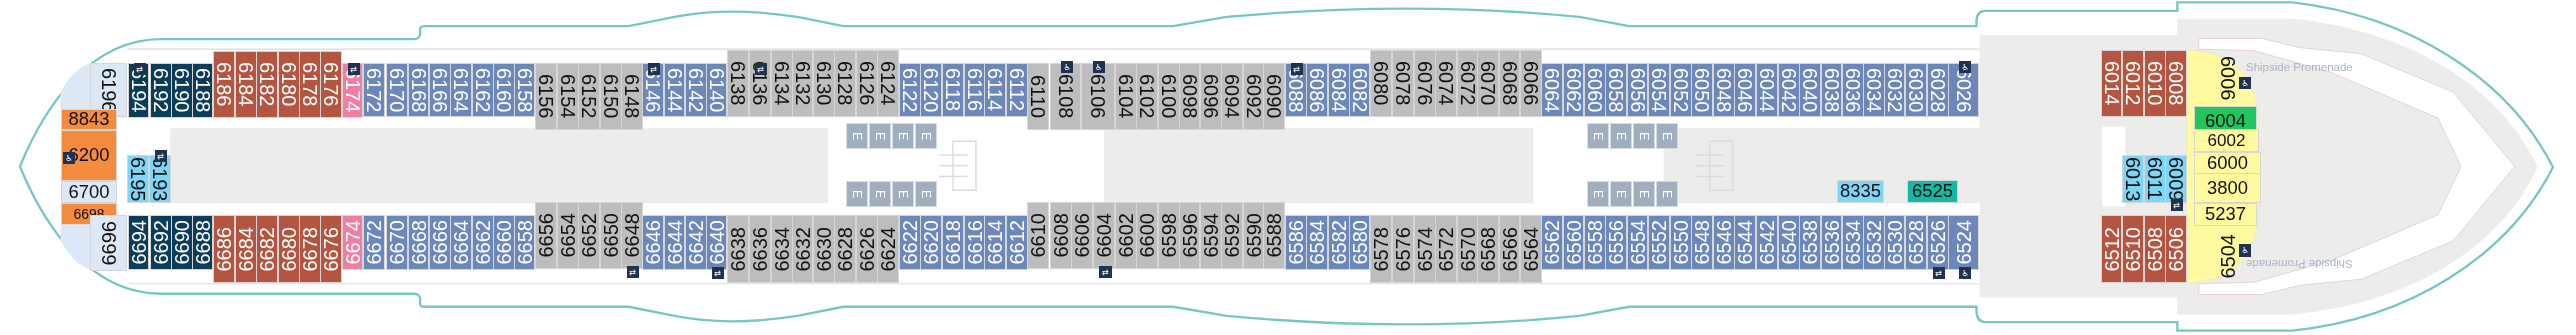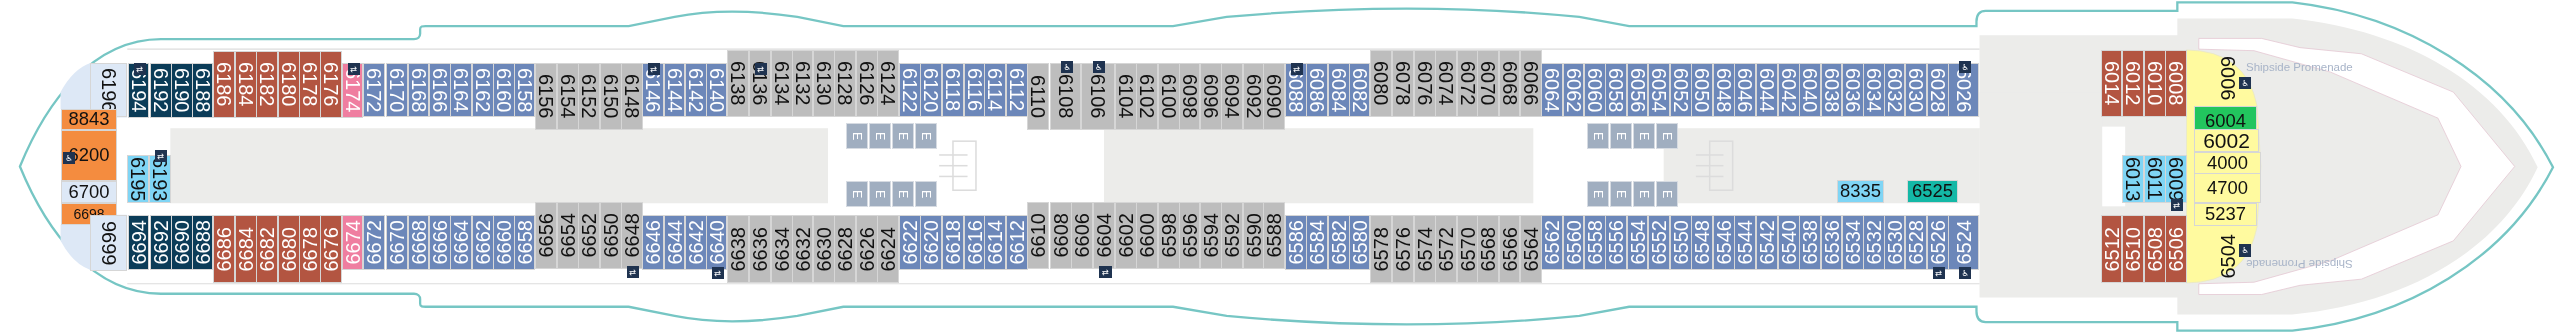--- a/index.html
+++ b/index.html
@@ -654,27 +654,27 @@
       <div class="cab bot dark" style="left: 2144px; top: 215px; width: 21.5px; height: 68px; background: rgb(179, 85, 65);">
         <span class="num">6508</span>
       </div>
       <div class="cab bot dark" style="left: 2165px; top: 215px; width: 21.5px; height: 68px; background: rgb(179, 85, 65);">
         <span class="num">6506</span>
       </div>
       <div class="cab horiz light" style="left: 2194px; top: 106px; width: 63px; height: 31px; background: #22c55e;">
         <span class="num" style="font-size: 18.4px;">6004</span>
       </div>
       <div class="cab horiz light" style="left: 2194px; top: 129px; width: 65px; height: 23px; background: rgb(255, 250, 159);">
-        <span class="num" style="font-size: 21px;">6002</span>
+        <span class="num" style="font-size: 17px;">6002</span>
       </div>
       <div class="cab horiz light" style="left: 2194px; top: 152px; width: 67px; height: 21.5px; background: rgb(255, 250, 159);">
-        <span class="num" style="font-size: 18.4px;">4000</span>
+        <span class="num" style="font-size: 18.4px;">6000</span>
       </div>
       <div class="cab horiz light" style="left: 2194px; top: 173px; width: 67px; height: 30px; background: rgb(255, 250, 159);">
-        <span class="num" style="font-size: 18.4px;">4700</span>
+        <span class="num" style="font-size: 18.4px;">3800</span>
       </div>
       <div class="cab horiz light" style="left: 2194px; top: 203px; width: 63px; height: 23px; background: rgb(255, 250, 159);">
         <span class="num" style="font-size: 18.4px;">5237</span>
       </div>
     </div>
   <div id="elevators">
       <div class="elev" style="left: 846px; top: 123px; width: 22px; height: 26px; background: rgb(160, 174, 192);">
         <span>E</span>
       </div>
       <div class="elev" style="left: 869px; top: 123px; width: 22px; height: 26px; background: rgb(160, 174, 192);">

